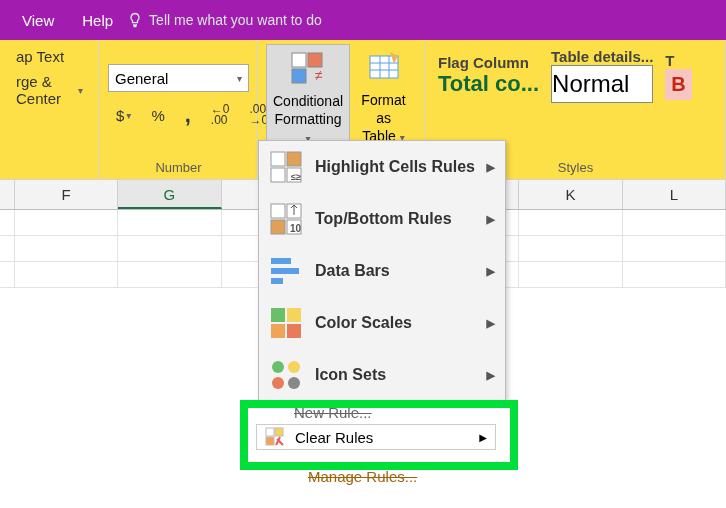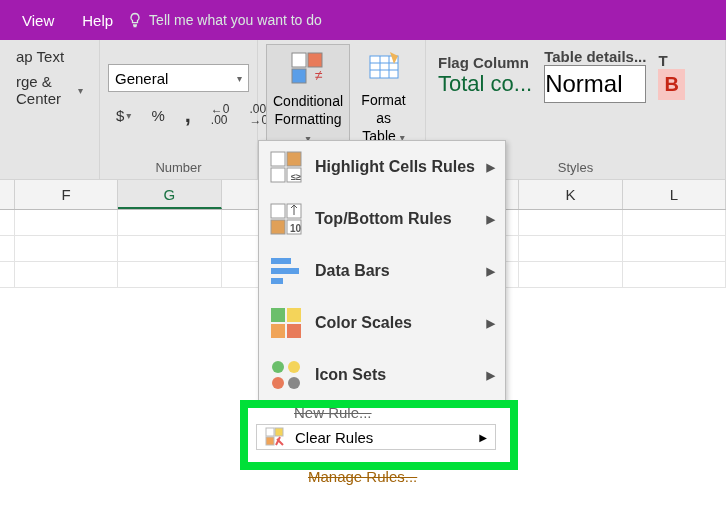--- a/index.html
+++ b/index.html
@@ -1,33 +1,33 @@
 <!DOCTYPE html>
 <html><head>
 <meta charset="utf-8">
 <style>
 * { margin: 0; padding: 0; box-sizing: border-box; font-family: 'Segoe UI', Arial, sans-serif; }
 body { width: 726px; height: 508px; overflow: hidden; background: #fff; position: relative; }
 .titlebar { background: #a21caf; height: 40px; display: flex; align-items: center; padding: 0 8px; color: #fff; }
 .titlebar .menu-item { padding: 6px 14px; font-size: 15px; cursor: pointer; }
 .titlebar .tell-me { display: flex; align-items: flex-end; gap: 6px; color: #d8e8df; font-size: 14px; }
 .bulb-icon { width: 16px; height: 16px; }
-.ribbon { background: #e5e5e5; height: 140px; border-bottom: 1px solid #d4d4d4; display: flex; }
+.ribbon { background: #fde047; height: 140px; border-bottom: 1px solid #d4d4d4; display: flex; }
 .group { border-right: 1px solid #d4d4d4; padding: 4px 8px 2px; display: flex; flex-direction: column; }
 .group-row { display: flex; align-items: center; gap: 4px; }
 .group-label { text-align: center; font-size: 13px; color: #5a5a5a; margin-top: auto; padding: 2px 0; }
 .btn { padding: 4px 8px; font-size: 15px; color: #333; cursor: pointer; display: flex; align-items: center; gap: 2px; }
 .dropdown-sq { border: 1px solid #a8a8a8; background: #fff; height: 28px; display: flex; align-items: center; padding: 0 6px; font-size: 15px; min-width: 130px; justify-content: space-between; margin-top: 20px; }
 .caret { font-size: 10px; color: #666; }
 .big-icon-btn { display: flex; flex-direction: column; align-items: center; padding: 4px 6px; cursor: pointer; font-size: 14px; text-align: center; line-height: 1.3; }
 .big-icon-btn.active { background: #dcdcdc; border: 1px solid #b8b8b8; }
 .big-icon-holder { width: 40px; height: 40px; display: flex; align-items: center; justify-content: center; margin-bottom: 3px; }
 .styles-box { display: flex; align-items: center; gap: 12px; padding: 4px; }
 .style-label { font-size: 15px; font-weight: 600; color: #444; }
-.style-val { font-size: 22px; font-weight: 400; color: #0e6837; }
+.style-val { font-size: 22px; font-weight: 700; color: #0e6837; }
 .style-norm-box { border: 1px solid #888; padding: 4px 0; font-size: 24px; background: #fff; }
 .style-b { background: #f8c6c2; color: #c62615; font-size: 20px; font-weight: 700; padding: 4px 6px; }
 .grid-area { position: relative; background: #fff; }
 .col-headers { display: flex; height: 30px; background: #f3f3f3; border-bottom: 1px solid #bcbcbc; }
 .col-head { width: 104px; border-right: 1px solid #d0d0d0; text-align: center; font-size: 15px; color: #333; line-height: 30px; }
 .col-head.sel { background: #e7e7e7; border-bottom: 2px solid #1a7243; color: #1a7243; }
 .row-line { height: 26px; border-bottom: 1px solid #e3e3e3; display: flex; }
 .row-line .cell { width: 104px; border-right: 1px solid #e3e3e3; }
 .dropdown-menu { position: absolute; left: 258px; top: 140px; width: 248px; background: #f3f3f3; border: 1px solid #bcbcbc; box-shadow: 2px 2px 5px rgba(0,0,0,0.2); z-index: 10; }
 .menu-row { display: flex; align-items: center; height: 52px; padding: 0 10px; cursor: pointer; position: relative; font-size: 16px; font-weight: 600; color: #333; gap: 12px; }

